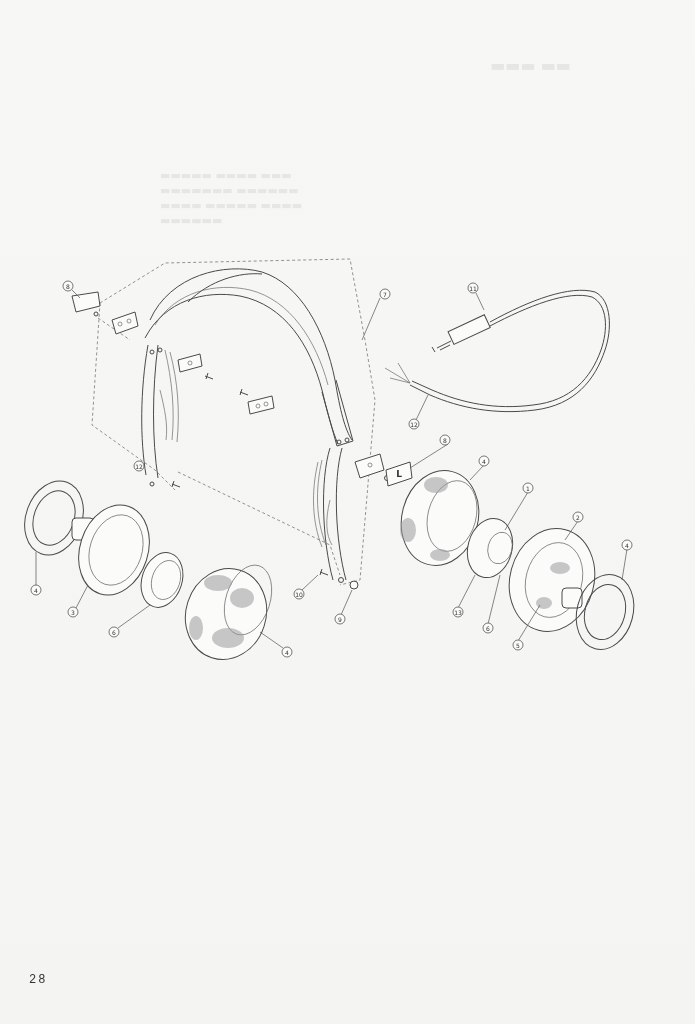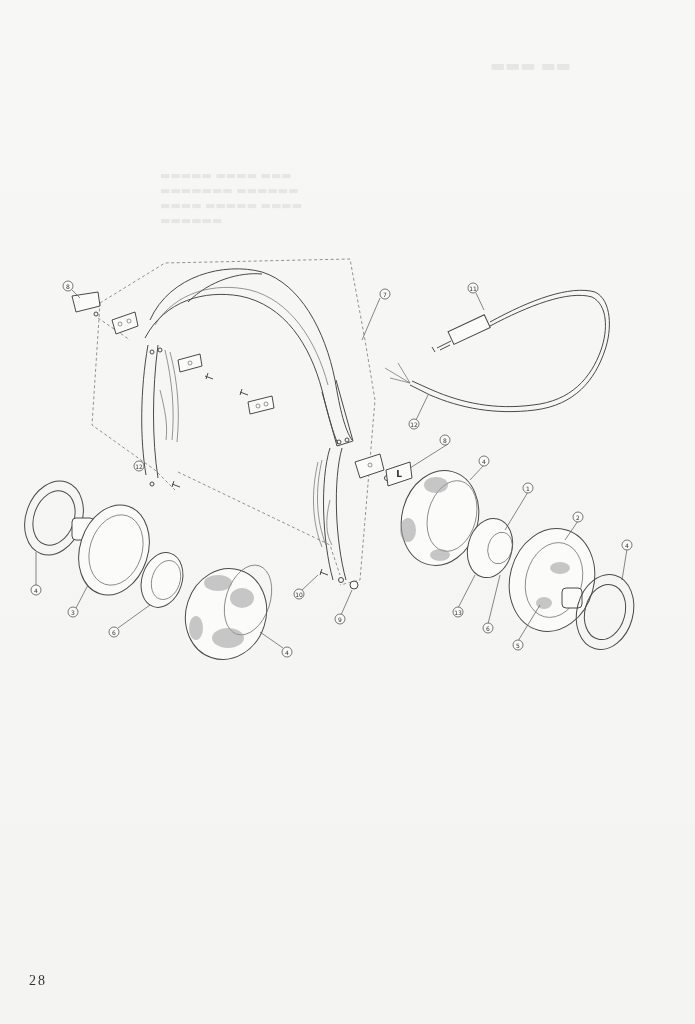--- a/index.html
+++ b/index.html
@@ -18,21 +18,21 @@
   .thin { fill: none; stroke: #6a6a6a; stroke-width: 0.7; }
   .dash { fill: none; stroke: #777; stroke-width: 0.8; stroke-dasharray: 3 2.5; }
   .leader { fill: none; stroke: #555; stroke-width: 0.7; }
   .fillw { fill: #fbfbfa; stroke: #4a4a4a; stroke-width: 1; }
   .mesh { fill: #9a9a9a; opacity: 0.55; }
   .callout-circle { fill: #fbfbfa; stroke: #555; stroke-width: 0.8; }
   .callout-text { font-family: "DejaVu Sans", sans-serif; font-size: 6px; fill: #333; text-anchor: middle; dominant-baseline: central; }
   .label-L { font-family: "DejaVu Sans", sans-serif; font-size: 9px; font-weight: bold; fill: #333; text-anchor: middle; dominant-baseline: central; }
   .page-number {
     position: absolute; left: 29px; top: 973px;
-    font-family: Liberation Serif, serif; font-size: 14px; color: #333;
+    font-family: Liberation Mono, monospace; font-size: 12px; color: #333;
     letter-spacing: 2px;
   }
   .ghost {
     position: absolute; color: #e6e6e4; font-size: 11px; line-height: 15px;
     font-family: "DejaVu Serif", serif;
   }
 </style>
 </head>
 <body>
 

